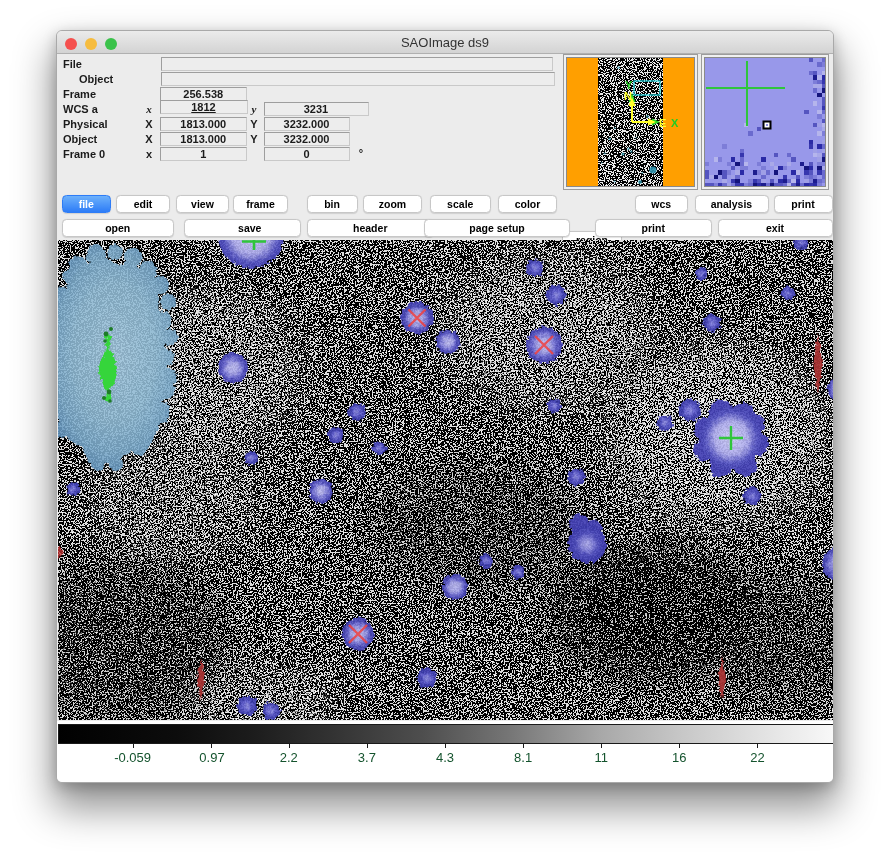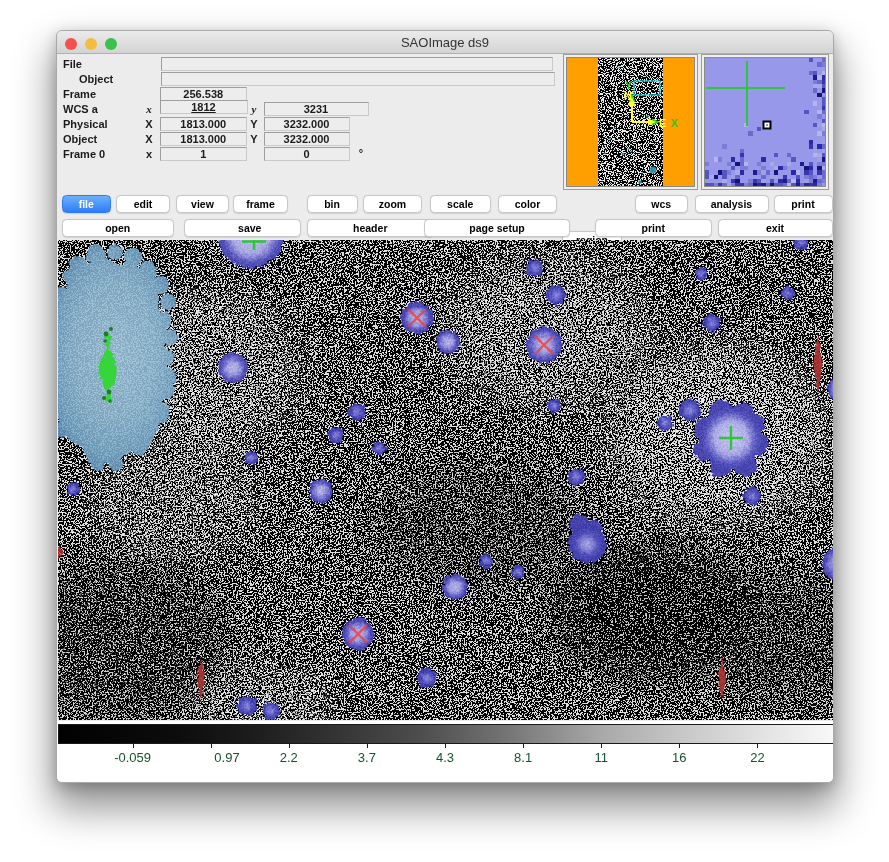--- a/index.html
+++ b/index.html
@@ -545,21 +545,21 @@
 <path d="M664,416 L668,437.5 L664,459 L660,437.5 Z" fill="#a83131" opacity="0.95"></path>
 <path d="M0,306 L6,312.5 L0,319 Z" fill="#c03535" opacity="0.8"></path>
 </g>
     </svg>
   </div>
   <div id="botwhite"></div>
   <div id="cbar"></div>
 <div class="tick" style="left:75.6px;"></div>
 <div class="clab" style="left:45.599999999999994px;">-0.059</div>
 <div class="tick" style="left:153.7px;"></div>
-<div class="clab" style="left:140px;">0.97</div>
+<div class="clab" style="left:125px;">0.97</div>
 <div class="tick" style="left:231.79999999999995px;"></div>
 <div class="clab" style="left:201.79999999999995px;">2.2</div>
 <div class="tick" style="left:309.9px;"></div>
 <div class="clab" style="left:279.9px;">3.7</div>
 <div class="tick" style="left:388.0px;"></div>
 <div class="clab" style="left:358.0px;">4.3</div>
 <div class="tick" style="left:466.1px;"></div>
 <div class="clab" style="left:436.1px;">8.1</div>
 <div class="tick" style="left:544.1999999999999px;"></div>
 <div class="clab" style="left:514.1999999999999px;">11</div>

